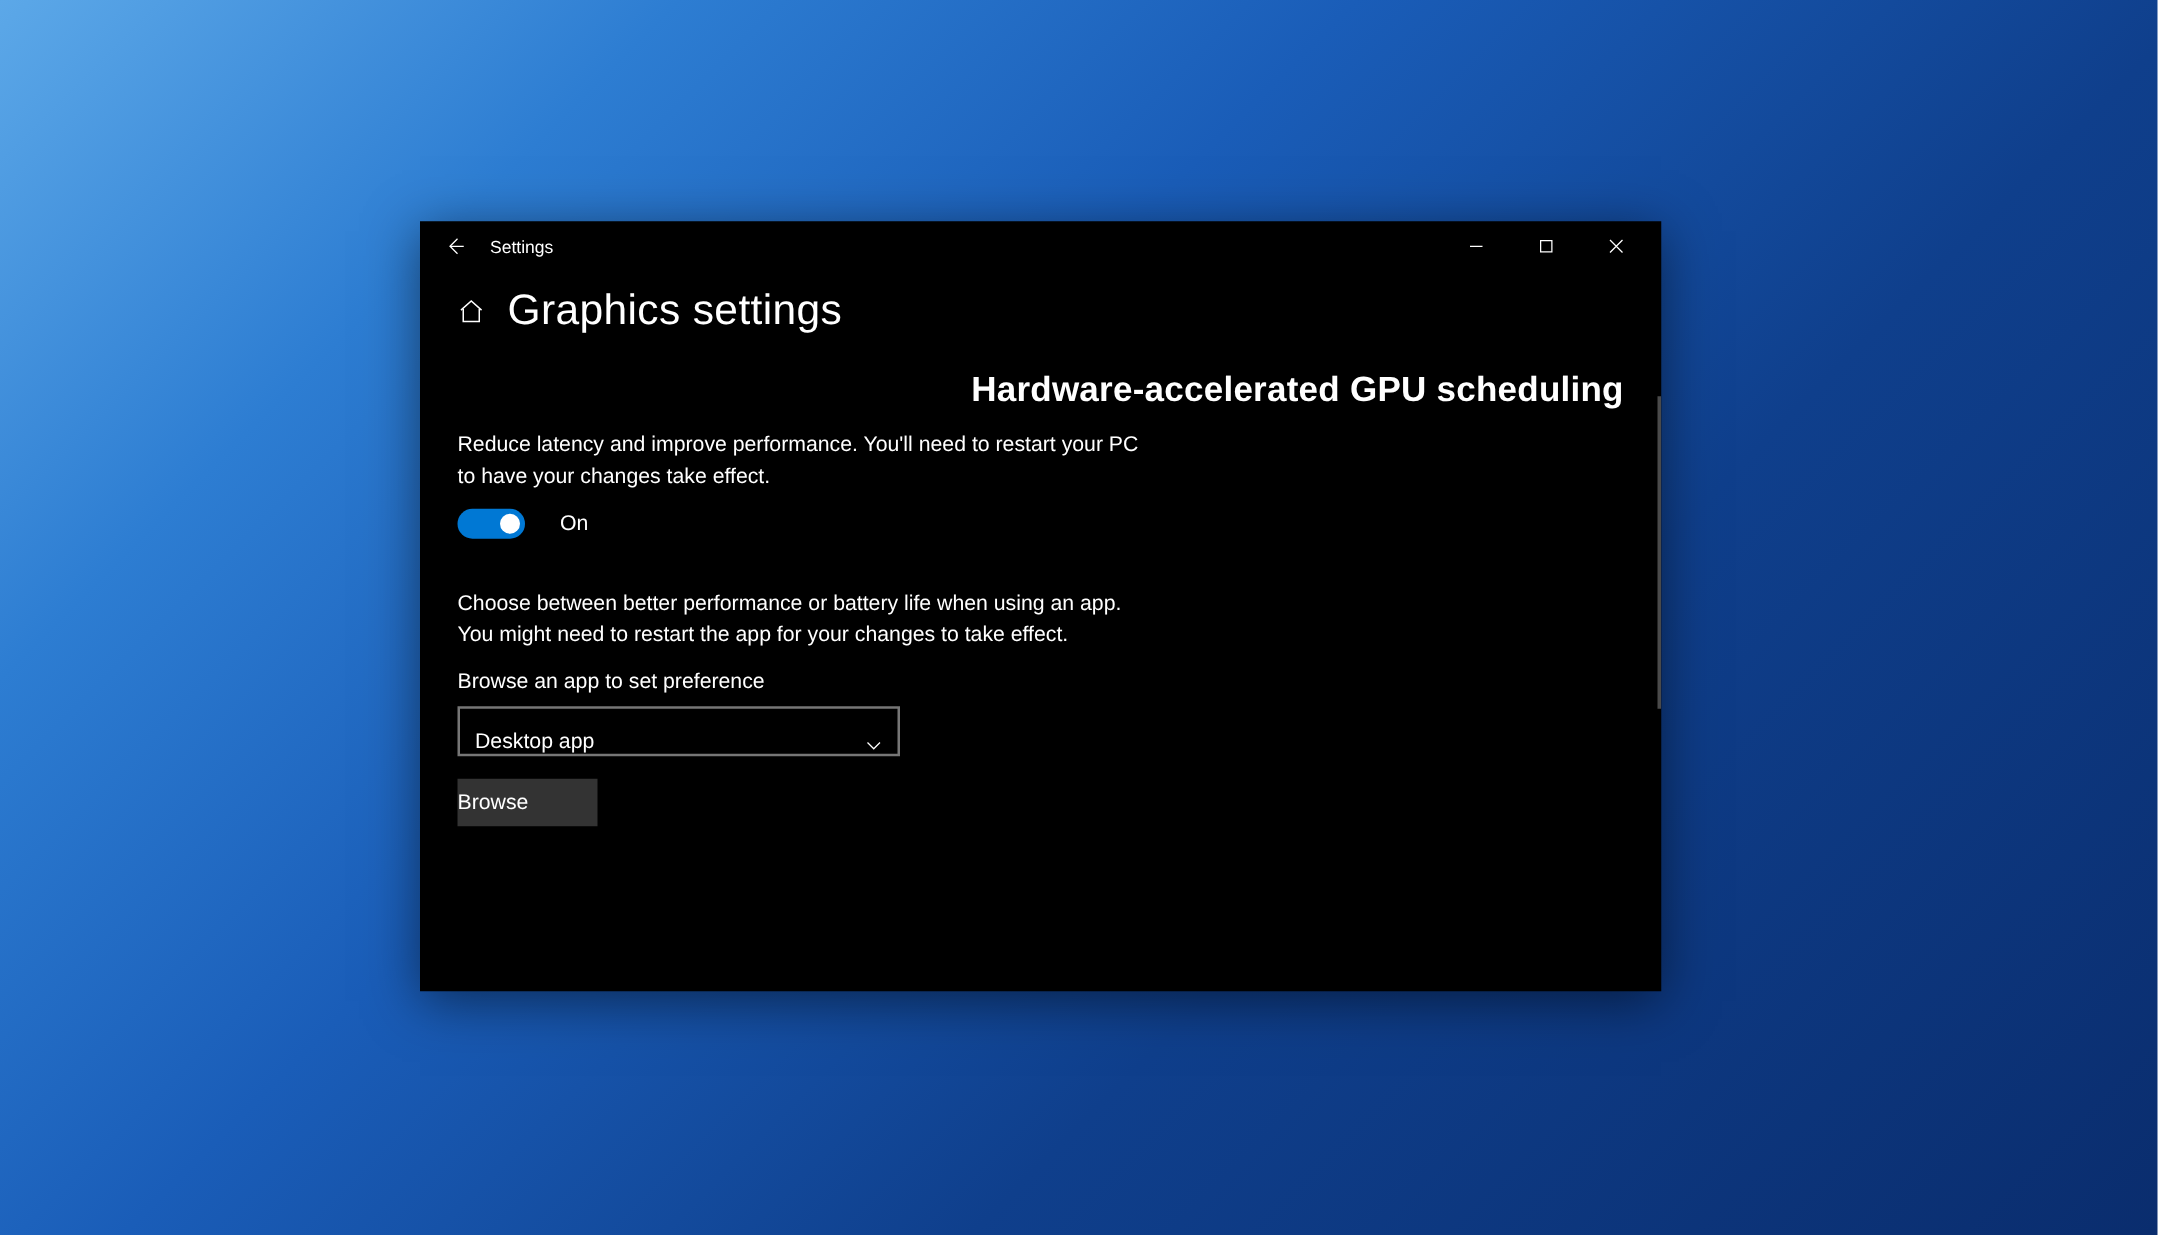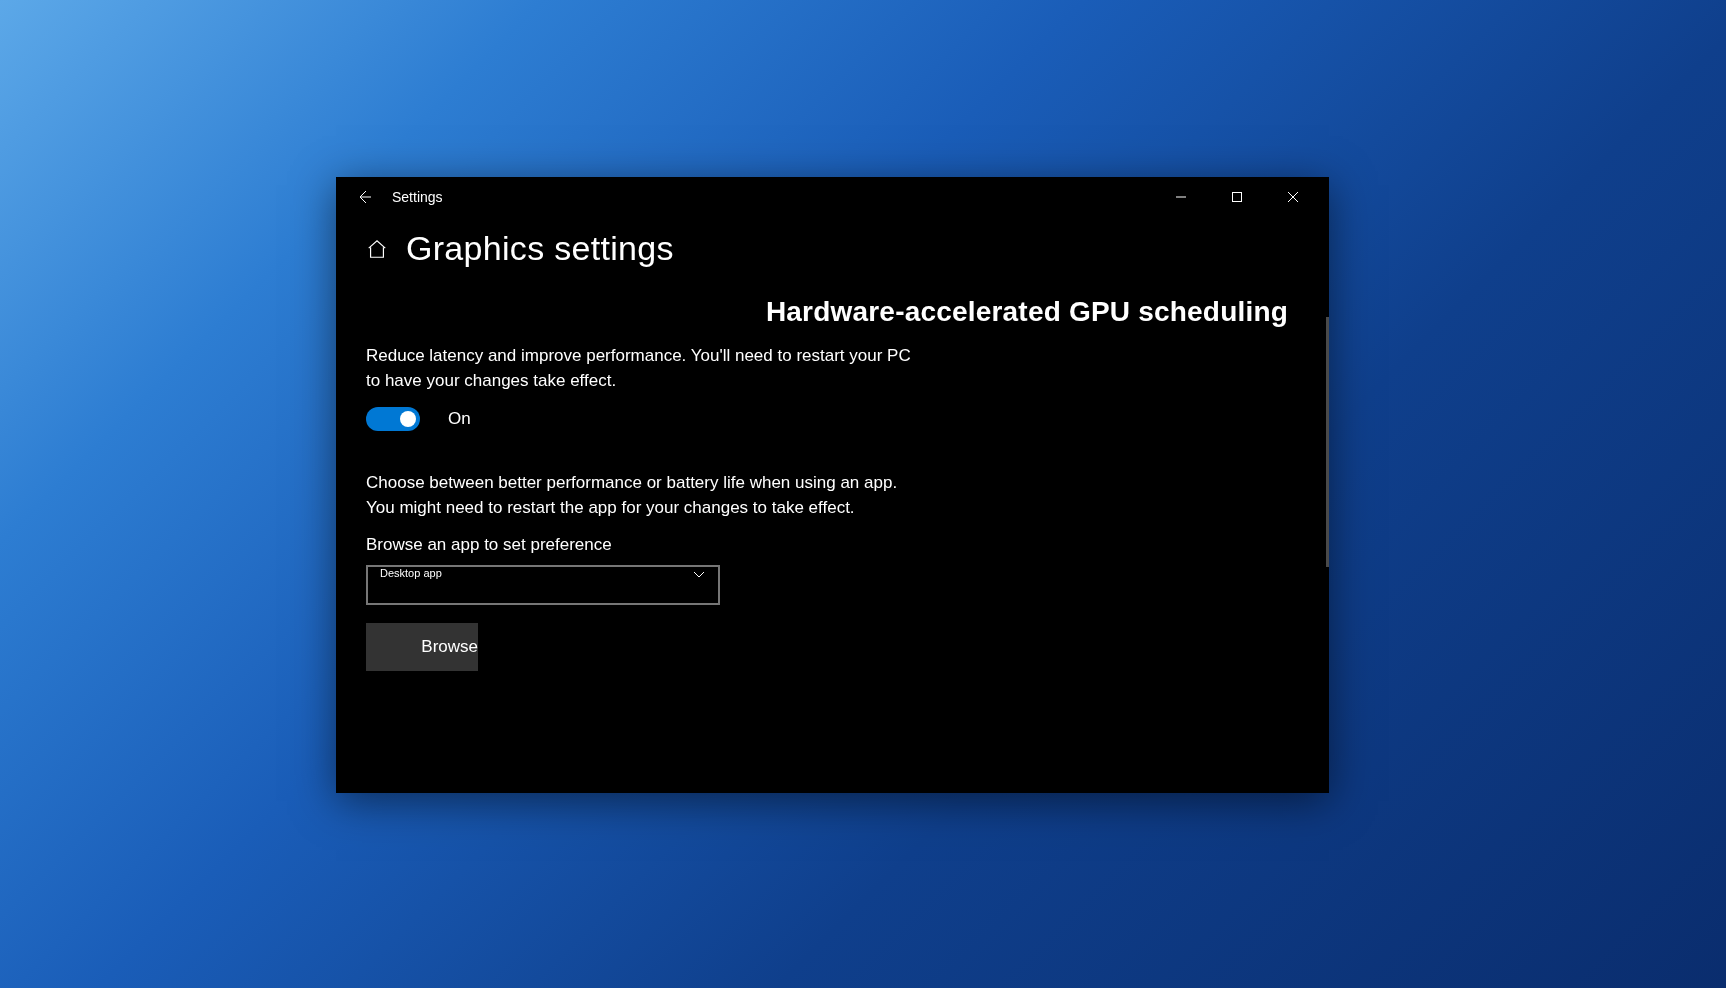--- a/index.html
+++ b/index.html
@@ -63,21 +63,21 @@
       height: 40px;
       display: flex;
       align-items: center;
       justify-content: center;
       color: #ffffff;
       cursor: pointer;
     }
 
     .content {
       flex: 1;
-      padding: 12px 41px 0 30px;
+      padding: 12px 30px 0 30px;
       color: #ffffff;
       position: relative;
       overflow: hidden;
     }
 
     .page-header {
       display: flex;
       align-items: center;
       gap: 18px;
       margin-bottom: 28px;
@@ -150,42 +150,42 @@
       font-weight: 350;
       margin-bottom: 10px;
     }
 
     .select-box {
       width: 354px;
       height: 40px;
       border: 2px solid #767676;
       background: transparent;
       display: flex;
-      align-items: flex-start;
+      align-items: flex-end;
       justify-content: space-between;
       padding: 0 12px;
       color: #ffffff;
-      font-size: 11px;
+      font-size: 17px;
       font-weight: 350;
       cursor: pointer;
       margin-bottom: 18px;
     }
 
     .browse-btn {
       width: 112px;
-      height: 48px;
+      height: 38px;
       background: #333333;
       border: none;
       color: #ffffff;
       font-size: 17px;
       font-weight: 350;
       cursor: pointer;
       display: flex;
       align-items: center;
-      justify-content: flex-end;
+      justify-content: flex-start;
     }
 
     .scrollbar-track {
       position: absolute;
       right: 0;
       top: 100px;
       width: 3px;
       height: 250px;
       background: #4a4a4a;
     }

